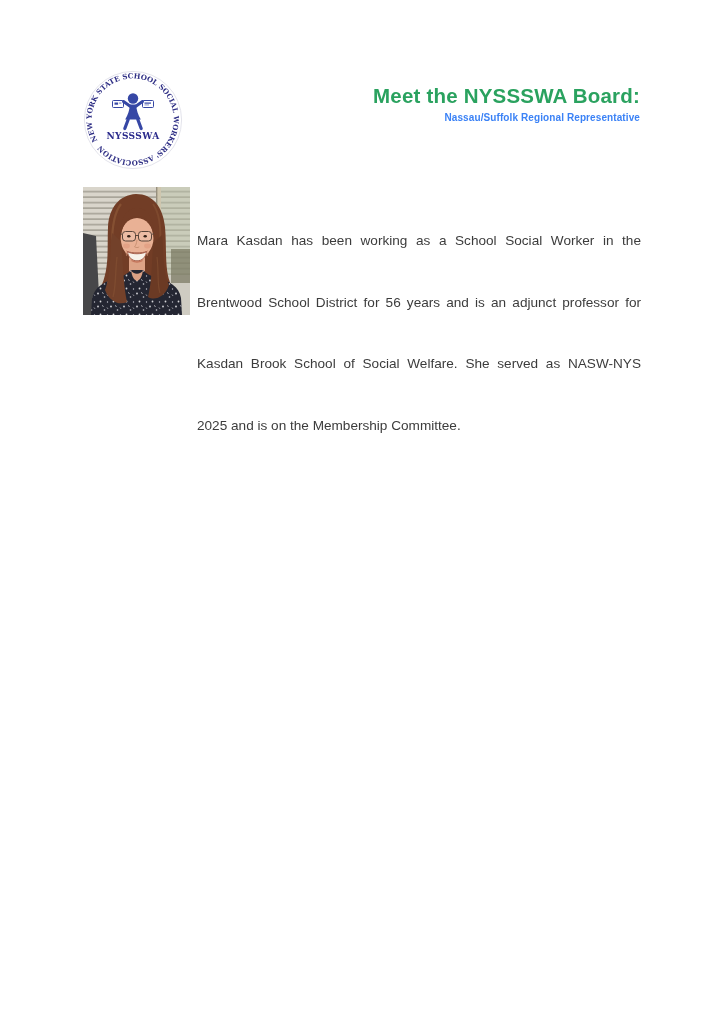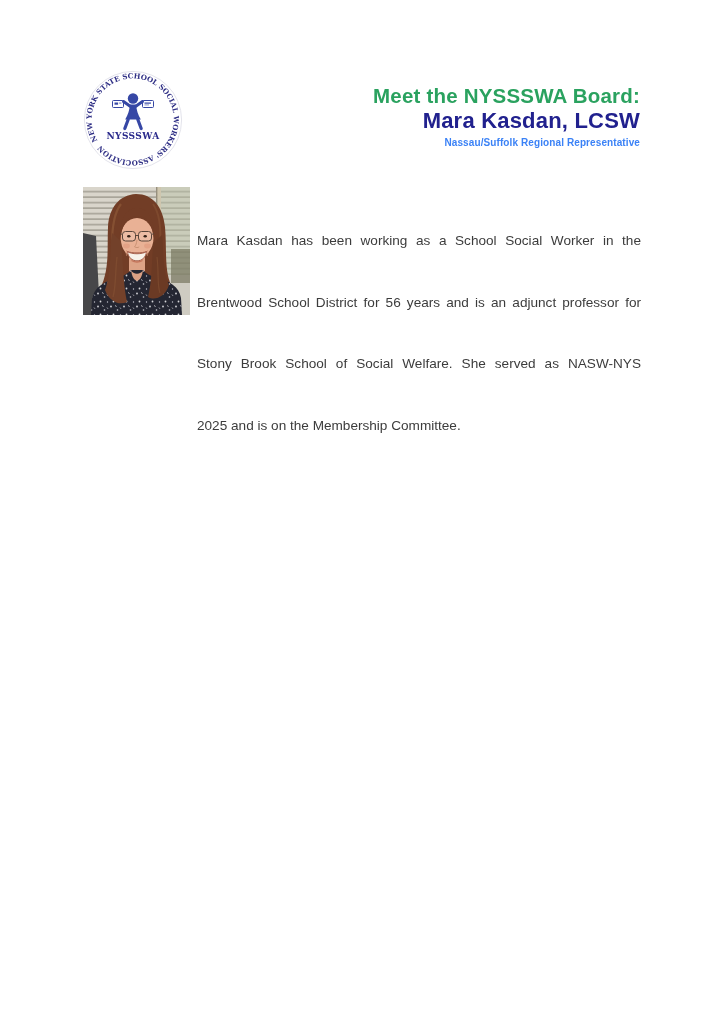--- a/index.html
+++ b/index.html
@@ -85,21 +85,20 @@
         <path d="M52.5,36.5 L59.5,31.5" stroke-width="3" stroke-linecap="round" fill="none"></path>
         <path d="M45.2,49.5 L41.8,58.5" stroke-width="3.2" stroke-linecap="round" fill="none"></path>
         <path d="M54.8,49.5 L58.2,58.5" stroke-width="3.2" stroke-linecap="round" fill="none"></path>
       </g>
       <text x="50" y="68.5" text-anchor="middle" font-size="9" font-weight="bold" letter-spacing="0.4" fill="#2b2b8c" style="font-family:&quot;DejaVu Serif&quot;,&quot;Liberation Serif&quot;,serif">NYSSSWA</text>
     </svg>
   </div>
 
   <div class="header">
     <div class="h-line1">Meet the NYSSSWA Board:</div>
-    <div class="h-line2">Mara Kasdan, LCSW</div>
     <div class="h-sub">Nassau/Suffolk Regional Representative</div>
   </div>
 
   <div class="photo">
     <svg viewBox="0 0 107 128" xmlns="http://www.w3.org/2000/svg" preserveAspectRatio="none">
       <defs>
         <pattern id="blinds" width="107" height="5.5" patternUnits="userSpaceOnUse">
           <rect width="107" height="5.5" fill="#d9d5cb"></rect>
           <rect y="3.8" width="107" height="1.7" fill="#a9a59a"></rect>
         </pattern>
@@ -159,17 +158,17 @@
       <path d="M29,46 C26,64 29,84 22,103 C26,114 36,119 44,115 C40,96 40,72 38,54 Z" fill="#73412a"></path>
       <path d="M79,48 C81,64 79,82 86,98 C82,110 72,114 65,110 C69,94 69,74 70,56 Z" fill="#6b3a24"></path>
       <path d="M34,70 C32,88 33,100 30,110" stroke="#8a5636" stroke-width="1.4" opacity="0.5" fill="none"></path>
       <path d="M74,70 C76,86 74,98 77,106" stroke="#8a5636" stroke-width="1.2" opacity="0.5" fill="none"></path>
     </svg>
   </div>
 
   <div class="bio">
     <div class="bio-line j">Mara Kasdan has been working as a School Social Worker in the</div>
     <div class="bio-line j">Brentwood School District for 56 years and is an adjunct professor for</div>
-    <div class="bio-line j">Stony Brook School of Social Welfare.  She served as NASW-NYS</div>
+    <div class="bio-line j">Kasdan Brook School of Social Welfare.  She served as NASW-NYS</div>
     <div class="bio-line">2025 and is on the Membership Committee.</div>
   </div>
 
 </div>
 
 </body></html>

